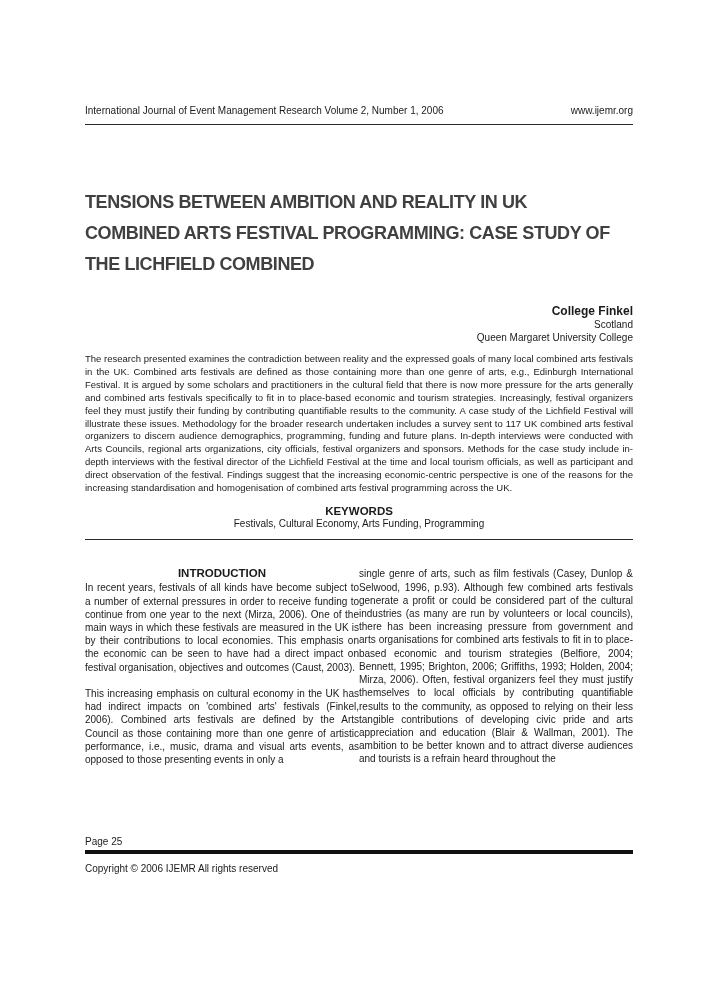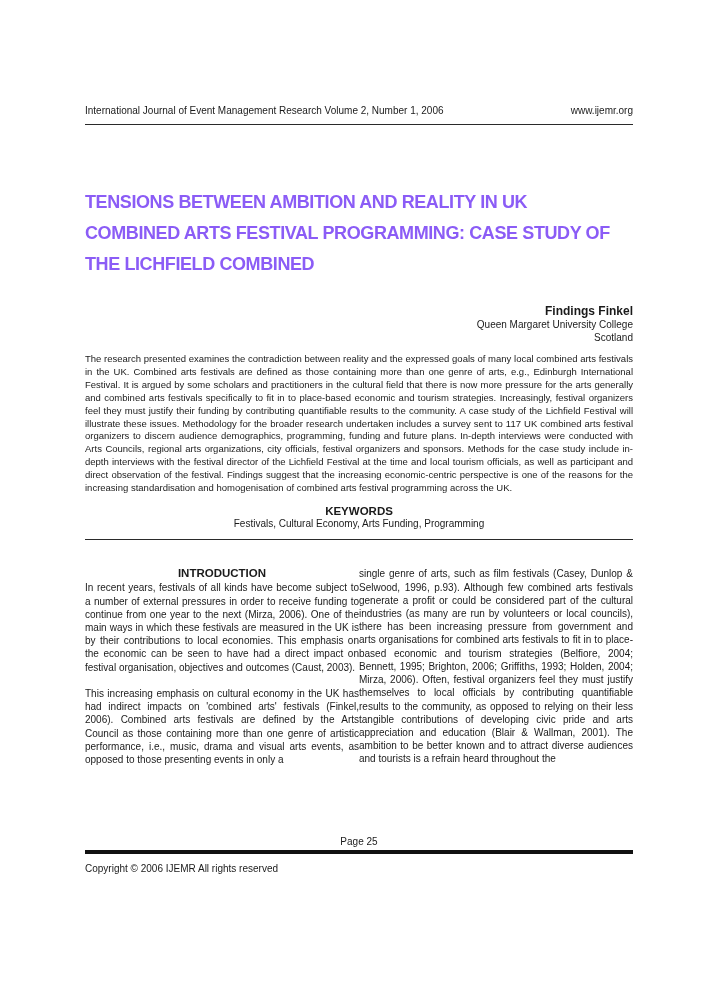--- a/index.html
+++ b/index.html
@@ -29,21 +29,21 @@
     font-size: 10px;
     padding-bottom: 8px;
     border-bottom: 1.5px solid #2a2a2a;
   }
   .title-block {
     margin-top: 62px;
     font-weight: bold;
     font-size: 18px;
     letter-spacing: -0.4px;
     line-height: 31px;
-    color: #8b5cf6;
+    color: #404040;
   }
   .title-block .title-line { display: block; white-space: nowrap; }
   .author-block {
     margin-top: 24px;
     text-align: right;
     font-size: 10px;
     line-height: 12.5px;
   }
   .author-name {
     font-weight: bold;
@@ -88,21 +88,21 @@
   .intro-heading {
     margin-top: 0;
     margin-bottom: 1px;
   }
   .column p { margin: 0 0 13px 0; }
   .footer-pagenum {
     position: absolute;
     left: 85px;
     top: 836px;
     width: 548px;
-    text-align: center;
+    text-align: left;
     font-size: 10px;
   }
   .footer-rule {
     position: absolute;
     left: 85px;
     top: 850px;
     width: 548px;
     height: 4px;
     background: #111;
   }
@@ -125,23 +125,23 @@
       <span>www.ijemr.org</span>
     </div>
 
     <div class="title-block">
       <span class="title-line">TENSIONS BETWEEN AMBITION AND REALITY IN UK</span>
       <span class="title-line">COMBINED ARTS FESTIVAL PROGRAMMING: CASE STUDY OF</span>
       <span class="title-line">THE LICHFIELD COMBINED</span>
     </div>
 
     <div class="author-block">
-      <div class="author-name">Findings Finkel</div>
+      <div class="author-name">College Finkel</div>
+      <div>Scotland</div>
       <div>Queen Margaret University College</div>
-      <div>Scotland</div>
     </div>
 
     <div class="abstract-text">The research presented examines the contradiction between reality and the expressed goals of many local combined arts festivals in the UK. Combined arts festivals are defined as those containing more than one genre of arts, e.g., Edinburgh International Festival. It is argued by some scholars and practitioners in the cultural field that there is now more pressure for the arts generally and combined arts festivals specifically to fit in to place-based economic and tourism strategies. Increasingly, festival organizers feel they must justify their funding by contributing quantifiable results to the community. A case study of the Lichfield Festival will illustrate these issues. Methodology for the broader research undertaken includes a survey sent to 117 UK combined arts festival organizers to discern audience demographics, programming, funding and future plans. In-depth interviews were conducted with Arts Councils, regional arts organizations, city officials, festival organizers and sponsors. Methods for the case study include in-depth interviews with the festival director of the Lichfield Festival at the time and local tourism officials, as well as participant and direct observation of the festival. Findings suggest that the increasing economic-centric perspective is one of the reasons for the increasing standardisation and homogenisation of combined arts festival programming across the UK.</div>
 
     <div class="section-heading keywords-heading">KEYWORDS</div>
     <div class="keywords-line">Festivals, Cultural Economy, Arts Funding, Programming</div>
 
     <hr class="divider-rule">
 
     <div class="columns">

